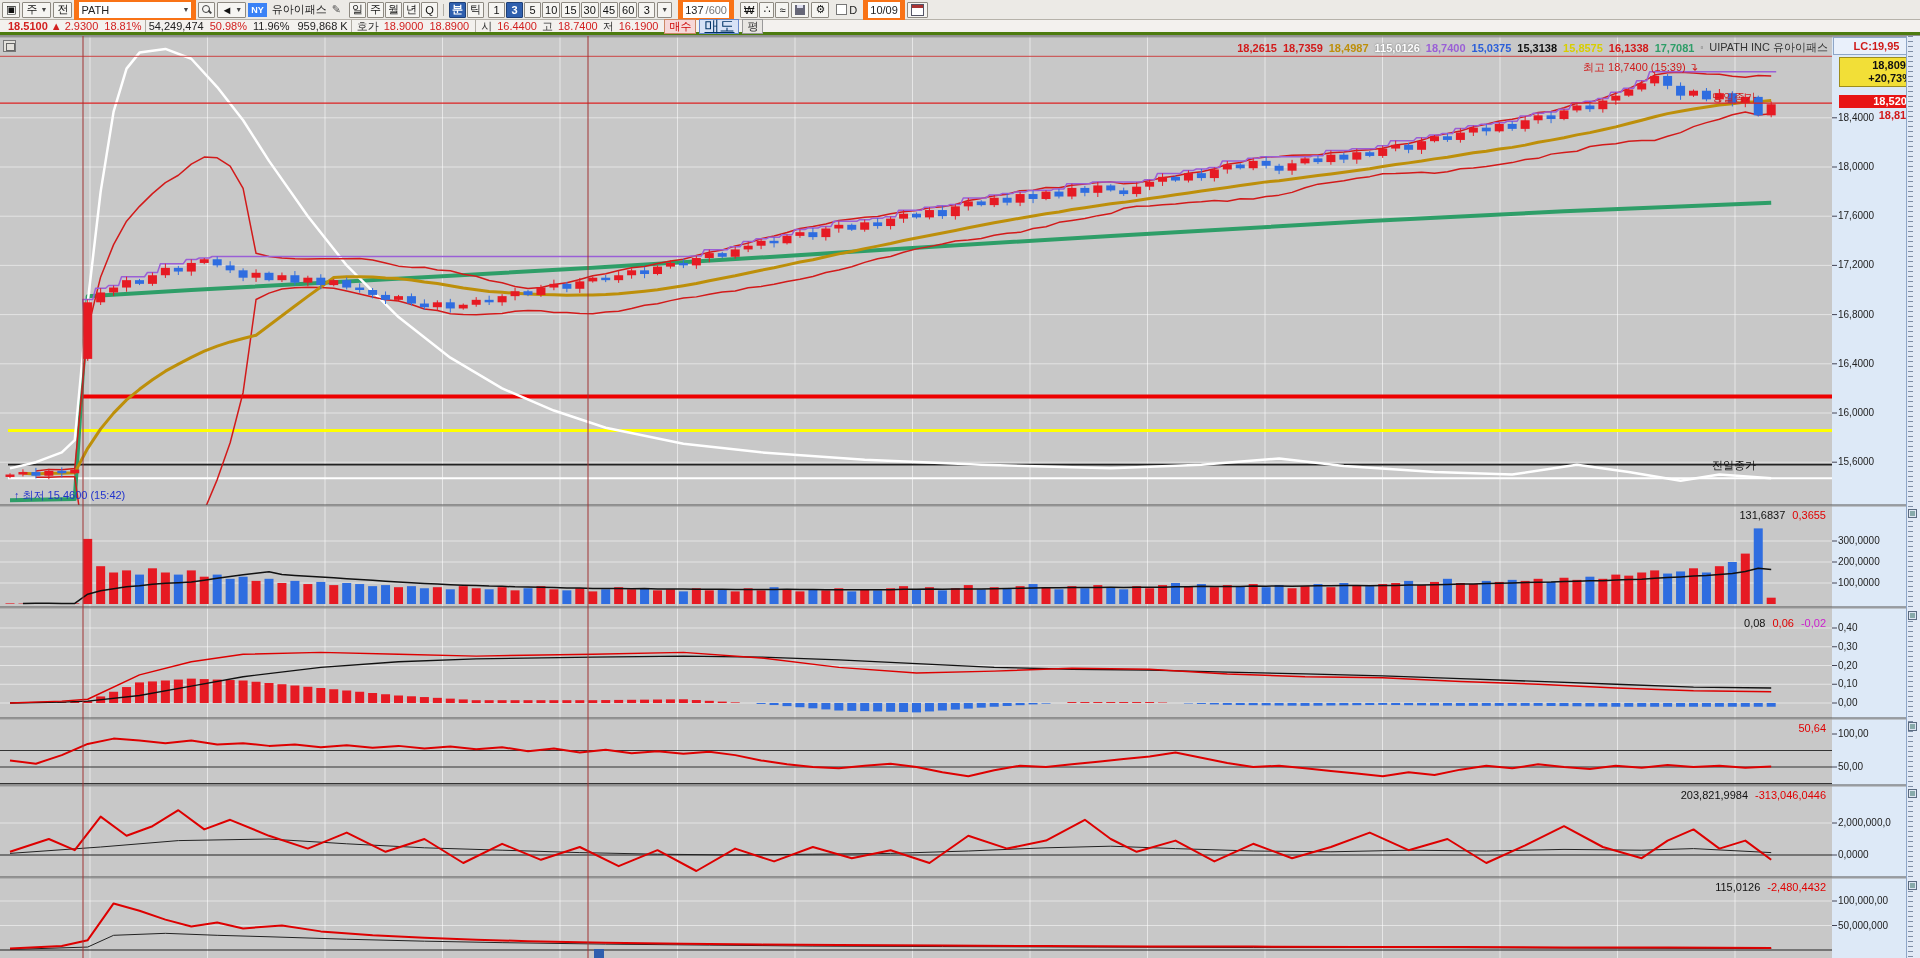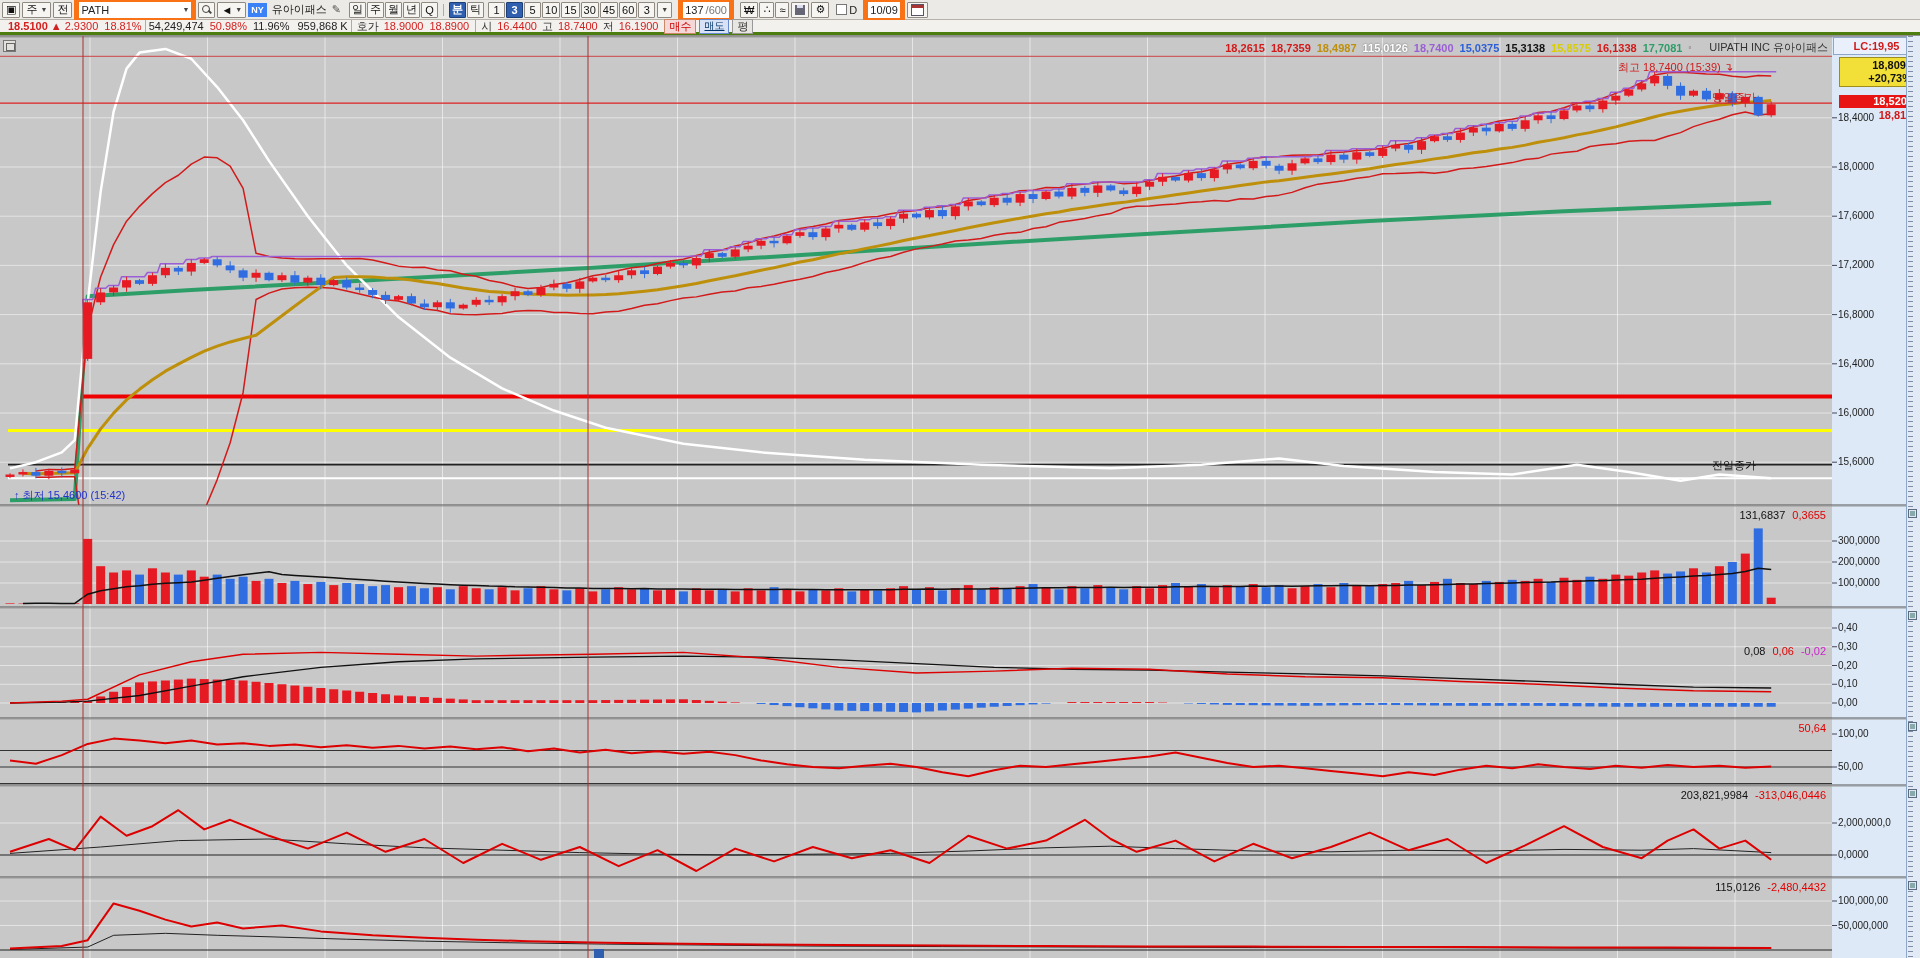--- a/index.html
+++ b/index.html
@@ -15,21 +15,21 @@
   .tbtn.num{min-width:17px;padding:0 2px;}
   .tbtn.sel{background:#2f5fae;color:#fff;border-color:#1d3f78;font-weight:bold;}
   .combo{display:inline-flex;align-items:center;gap:2px;background:#fff;border:5px solid #f97316;height:16px;padding:0 2px;}
   .dn{font-size:7px;color:#444;}
   .badge-ny{background:#3b82f6;color:#fff;font-size:9px;font-weight:bold;padding:1px 3px;height:12px;display:inline-flex;align-items:center;}
   .sep{width:1px;height:12px;background:#b0aca4;margin:0 3px;}
   .red{color:#d2201f;} .blk{color:#222;}
   .r2lbl{color:#333;margin:0 2px;}
   .r2val{color:#d2201f;margin:0 3px;}
   .buybtn{background:#f6d7d7;border:1px solid #c86;color:#c00;height:13px;font-size:11px;display:inline-flex;align-items:center;padding:0 4px;margin-left:3px;}
-  .sellbtn{background:#d7e2f6;border:1px solid #68c;color:#036;height:13px;font-size:10px;display:inline-flex;align-items:center;padding:0 4px;margin-left:3px;text-decoration:underline;}
+  .sellbtn{background:#d7e2f6;border:1px solid #68c;color:#036;height:13px;font-size:15px;display:inline-flex;align-items:center;padding:0 4px;margin-left:3px;text-decoration:underline;}
   .avgbtn{background:#e8e6e2;border:1px solid #999;color:#333;height:13px;font-size:11px;display:inline-flex;align-items:center;padding:0 4px;margin-left:3px;}
   .mag{position:relative;width:9px;height:9px;display:inline-block;}
   .mag:before{content:"";position:absolute;left:0;top:0;width:6px;height:6px;border:1.5px solid #444;border-radius:50%;}
   .mag:after{content:"";position:absolute;left:6px;top:6px;width:4px;height:1.5px;background:#444;transform:rotate(45deg);}
   
   #chart-svg{position:absolute;left:0;top:0;}
   .lab{position:absolute;font-size:10px;color:#222;white-space:nowrap;}
   .hdr{position:absolute;right:94px;font-size:11px;white-space:nowrap;display:flex;gap:7px;text-align:right;}
   #legend{position:absolute;right:92px;top:40px;font-size:11px;font-weight:bold;display:flex;gap:6px;white-space:nowrap;align-items:center;}
   #lcbox{position:absolute;left:1833px;top:37px;width:85px;height:16px;background:#e9f0fb;border:1px solid #8ea6c8;
@@ -831,30 +831,30 @@
       <span style="color: rgb(210, 26, 26);">18,7359</span>
       <span style="color: rgb(189, 143, 10);">18,4987</span>
       <span style="color: rgb(255, 255, 255); text-shadow: rgb(102, 102, 102) 0px 0px 2px;">115,0126</span>
       <span style="color: rgb(154, 95, 214);">18,7400</span>
       <span style="color: rgb(43, 95, 217);">15,0375</span>
       <span style="color: rgb(17, 17, 17);">15,3138</span>
       <span style="color: rgb(216, 206, 0);">15,8575</span>
       <span style="color: rgb(210, 26, 26);">16,1338</span>
       <span style="color: rgb(46, 158, 104);">17,7081</span>
       <span style="color: rgb(85, 85, 85); font-size: 8px;">▫</span>
-      <span style="color: rgb(51, 51, 51); font-weight: normal; margin-left: 12px;">UIPATH INC  유아이패스</span>
+      <span style="color: rgb(51, 51, 51); font-weight: normal;">UIPATH INC  유아이패스</span>
     </div>
 <div id="lcbox">LC:19,95</div>
 <div id="callout">
   <div>18,8097</div>
   <div>+20,73%</div>
 </div>
 <div id="pricemark">18,5200</div>
 <div id="pricemarkpct">18,81%</div>
-<div class="annot-red" style="left:1583px;top:60px;margin-left:35px;">최고 18,7400 (15:39) ↴</div>
+<div class="annot-red" style="left:1583px;top:60px;">최고 18,7400 (15:39) ↴</div>
 <div class="annot-blue" style="left:14px;top:488px;">↑ 최저 15,4600 (15:42)</div>
 <div class="annot-red" style="left:1712px;top:90px;">당일종가</div>
 <div class="annot-blk" style="left:1712px;top:458px;">전일종가</div>
 <div id="chartcorner"></div>
 <div id="ruler">
       <div class="ticks"></div>
     </div>
 <div id="timestub"></div>
 <div id="labels-layer">
       <div class="lab" style="left: 1838px; top: 111.8px;">18,4000</div>
@@ -878,21 +878,21 @@
       <div class="lab" style="left: 1838px; top: 817px;">2,000,000,0</div>
       <div class="lab" style="left: 1838px; top: 849px;">0,0000</div>
       <div class="lab" style="left: 1838px; top: 895px;">100,000,00</div>
       <div class="lab" style="left: 1838px; top: 919.5px;">50,000,000</div>
     </div>
 <div id="headers-layer">
       <div class="hdr" style="top: 509px;">
         <span style="color: rgb(17, 17, 17);">131,6837</span>
         <span style="color: rgb(224, 0, 0);">0,3655</span>
       </div>
-      <div class="hdr" style="top: 645px; margin-left: 20px;">
+      <div class="hdr" style="top: 617px; margin-left: 20px;">
         <span style="color: rgb(17, 17, 17);">0,08</span>
         <span style="color: rgb(224, 0, 0);">0,06</span>
         <span style="color: rgb(204, 34, 204);">-0,02</span>
       </div>
       <div class="hdr" style="top: 722px;">
         <span style="color: rgb(224, 0, 0);">50,64</span>
       </div>
       <div class="hdr" style="top: 789px;">
         <span style="color: rgb(17, 17, 17);">203,821,9984</span>
         <span style="color: rgb(224, 0, 0);">-313,046,0446</span>

